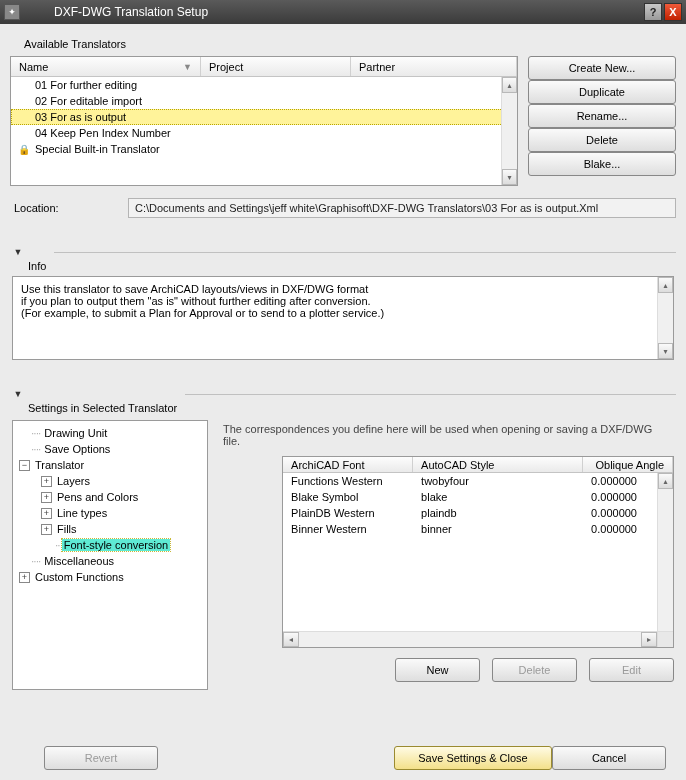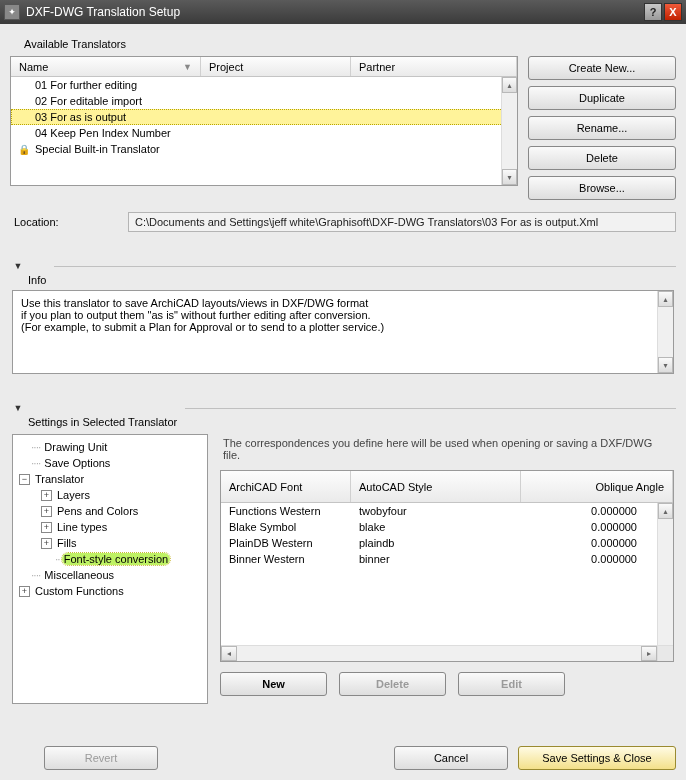--- a/index.html
+++ b/index.html
@@ -16,21 +16,21 @@
   .titlebar {
     height: 24px;
     background: linear-gradient(#5a5a5a, #3a3a3a);
     color: #fff;
     display: flex;
     align-items: center;
     padding: 0 4px;
     font-size: 12px;
   }
   .titlebar .icon { width:16px; height:16px; background:#888; border:1px solid #555; margin-right:6px; display:flex;align-items:center;justify-content:center;font-size:9px;color:#fff;}
-  .titlebar .title { flex:1; }
+  .titlebar .title { flex:1;margin-left:28px; }
   .titlebar .winbtn {
     width:18px;height:18px;margin-left:2px;border:1px solid #333;display:flex;align-items:center;justify-content:center;font-weight:bold;font-size:11px;
   }
   .winhelp { background:linear-gradient(#c8c8c8,#9a9a9a); color:#222;}
   .winclose { background:linear-gradient(#f05a3a,#c22100); color:#fff;}
   .dialog { padding: 8px 10px; }
   .section-label { margin: 6px 4px 6px 14px; }
   .top-row { display:flex; gap:10px; }
   .listbox {
     flex:1;
@@ -54,21 +54,21 @@
   .sort-arrow { margin-left:auto; color:#888; font-size:9px;}
   .list-body { flex:1; overflow:hidden; position:relative;}
   .row { display:flex; height:16px; align-items:center; padding-left:6px;}
   .row .lockcell{width:16px;display:flex;justify-content:center;}
   .row .cell{flex:1; padding-left:2px;}
   .row.selected { background: #fff39a; outline:1px dotted #b9a600; outline-offset:-1px;}
   .lockicon { font-size:10px; color:#444;}
   .scrollbar-v { position:absolute; right:0;top:0;bottom:0;width:16px;background:#f0f0f0;border-left:1px solid #ddd;display:flex;flex-direction:column;}
   .sb-btn{height:16px;background:linear-gradient(#fafafa,#dcdcdc);border:1px solid #b8b8b8;display:flex;align-items:center;justify-content:center;font-size:8px;color:#666;}
   .sb-track{flex:1;}
-  .btn-col { width:148px; display:flex; flex-direction:column; gap:6px;}
+  .btn-col { width:148px; display:flex; flex-direction:column; }
   .btn {
     height:24px;
     background:linear-gradient(#fafafa,#dedede);
     border:1px solid #888;
     border-radius:3px;
     display:flex;align-items:center;justify-content:center;
     font-size:11px;
     cursor:pointer;
   }
   .location-row { display:flex; align-items:center; margin-top:12px; gap:10px;}
@@ -84,38 +84,38 @@
   .info-box .scrollbar-v{top:0;}
   .settings-area { display:flex; gap:12px; margin:6px 2px 0 2px; }
   .tree {
     width:196px; background:#fff; border:1px solid #9a9a9a; height:270px; padding:4px 2px; position:relative; font-size:11px;
   }
   .tree-row { display:flex; align-items:center; height:16px; }
   .tree-row .indent { display:inline-block; }
   .exp { width:11px; height:11px; border:1px solid #888; display:inline-flex;align-items:center;justify-content:center;font-size:9px;line-height:1;color:#444;background:#fff;margin-right:3px; }
   .tree-dots { color:#aaa; margin-right:2px; letter-spacing:-1px; font-size:10px;}
   .tree-label { padding:0 2px; }
-  .tree-sel { background:#bef264; outline:1px dotted #c8b838;border-radius:6px; }
-  .right-pane { flex:1; display:flex; flex-direction:column; }
+  .tree-sel { background:#5eead4; outline:1px dotted #c8b838; }
+  .right-pane { flex:1; display:flex; flex-direction:column;align-items:flex-end; }
   .right-desc { border:1px solid transparent; color:#444; padding:2px 2px 8px 2px;}
   .font-table {
     background:#fff; border:1px solid #9a9a9a; height:192px; display:flex; flex-direction:column; position:relative;
   }
-  .ft-head {display:flex; background:linear-gradient(#fdfdfd,#eaeaea); border-bottom:1px solid #c4c4c4; height:32px; align-items:center;}
+  .ft-head {display:flex; background:linear-gradient(#fdfdfd,#eaeaea); border-bottom:1px solid #c4c4c4; height:16px; align-items:center;}
   .ft-head .fc{padding:0 8px; border-right:1px solid #d0d0d0; height:100%; display:flex;align-items:center;}
   .fc1{width:130px;} .fc2{width:170px;} .fc3{flex:1; justify-content:flex-end; padding-right:24px;}
   .ft-body{flex:1; position:relative; overflow:hidden;}
   .ft-row{display:flex; height:16px; align-items:center;}
   .ft-row .c{padding:0 8px;}
   .ft-row .c1{width:130px;} .ft-row .c2{width:170px;} .ft-row .c3{flex:1; text-align:right; padding-right:36px;}
   .scrollbar-h{position:absolute;left:0;right:16px;bottom:0;height:16px;background:#f0f0f0;border-top:1px solid #ddd;display:flex;}
   .sb-btn-h{width:16px;background:linear-gradient(#fafafa,#dcdcdc);border:1px solid #b8b8b8;display:flex;align-items:center;justify-content:center;font-size:8px;color:#666;}
   .corner{position:absolute;right:0;bottom:0;width:16px;height:16px;background:#e8e8e8;border-left:1px solid #ddd;border-top:1px solid #ddd;}
   .under-btns { display:flex; gap:12px; margin-top:10px;}
-  .under-btns .btn{width:107px;font-weight:bold;}
+  .under-btns .btn{width:85px;}
   .btn.disabled{color:#9a9a9a;}
   .bottom-bar { position:absolute; left:10px; right:10px; bottom:10px; display:flex; align-items:center;padding-left:34px;}
   .bottom-bar .btn{width:114px;}
   .bottom-bar .spacer{flex:1;}
   .btn.primary{background:linear-gradient(#fffbe4,#f3e08a); border-color:#9a8a30; width:158px;}
 </style>
 </head>
 <body>
 
 <div class="titlebar">
@@ -166,21 +166,21 @@
           <div class="sb-track"></div>
           <div class="sb-btn">▾</div>
         </div>
       </div>
     </div>
     <div class="btn-col">
       <div class="btn">Create New...</div>
       <div class="btn">Duplicate</div>
       <div class="btn">Rename...</div>
       <div class="btn">Delete</div>
-      <div class="btn">Browse...</div>
+      <div class="btn">Blake...</div>
     </div>
   </div>
 
   <div class="location-row">
     <div class="lbl">Location:</div>
     <div class="location-box">C:\Documents and Settings\jeff white\Graphisoft\DXF-DWG Translators\03 For as is output.Xml</div>
   </div>
 
   <div class="group-hdr">
     <span class="tri">▼</span>
@@ -304,16 +304,16 @@
         <div class="btn">New</div>
         <div class="btn disabled">Delete</div>
         <div class="btn disabled">Edit</div>
       </div>
     </div>
   </div>
 
   <div class="bottom-bar">
     <div class="btn disabled">Revert</div>
     <div class="spacer"></div>
+    <div class="btn primary">Save Settings &amp; Close</div>
     <div class="btn" style="margin-right:10px">Cancel</div>
-    <div class="btn primary">Save Settings &amp; Close</div>
   </div>
 </div>
 
 </body></html>

